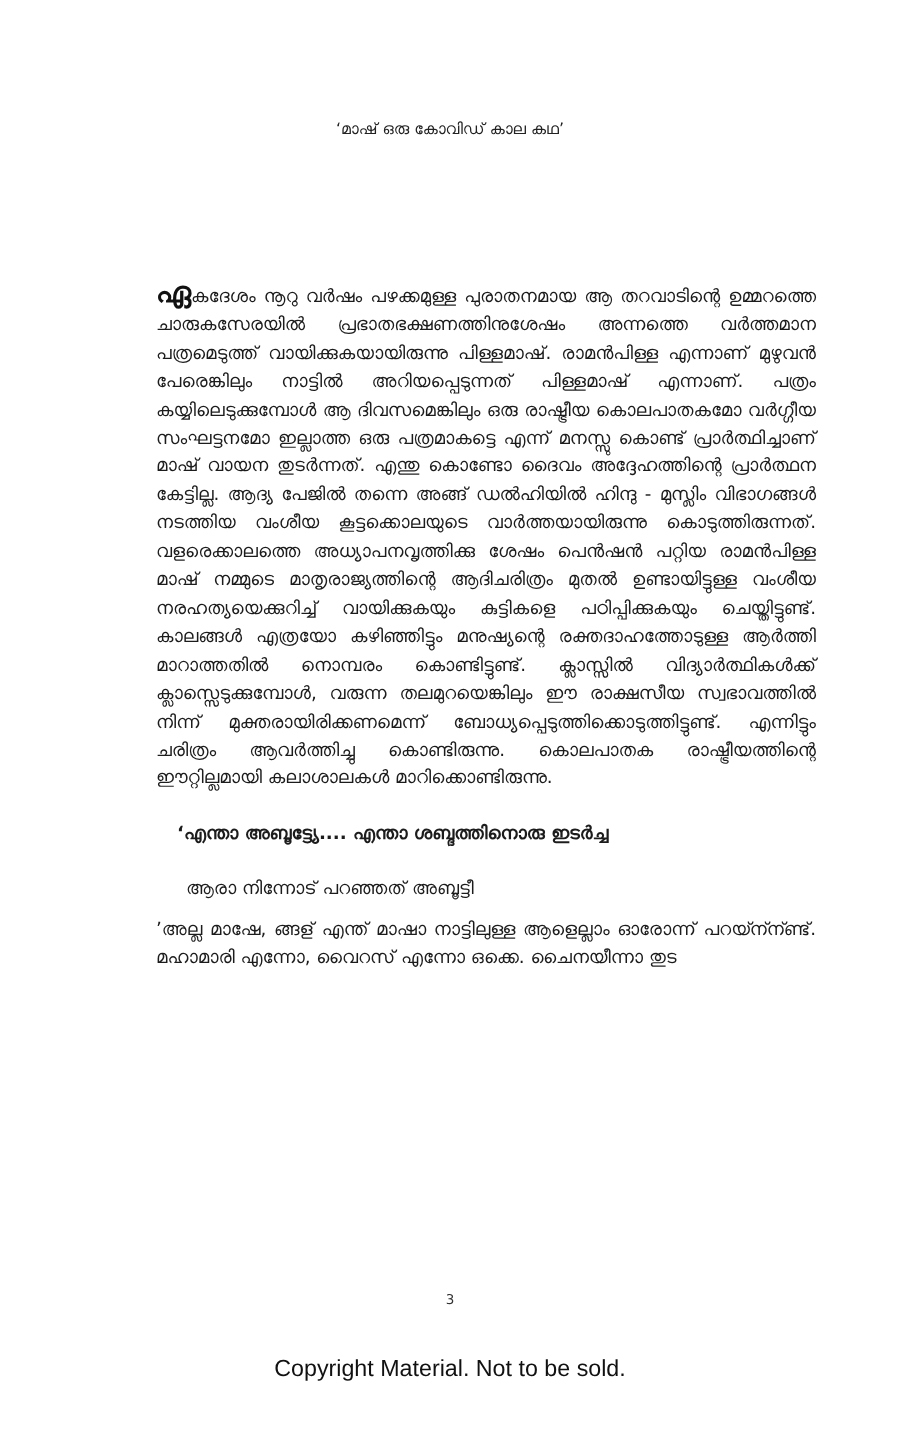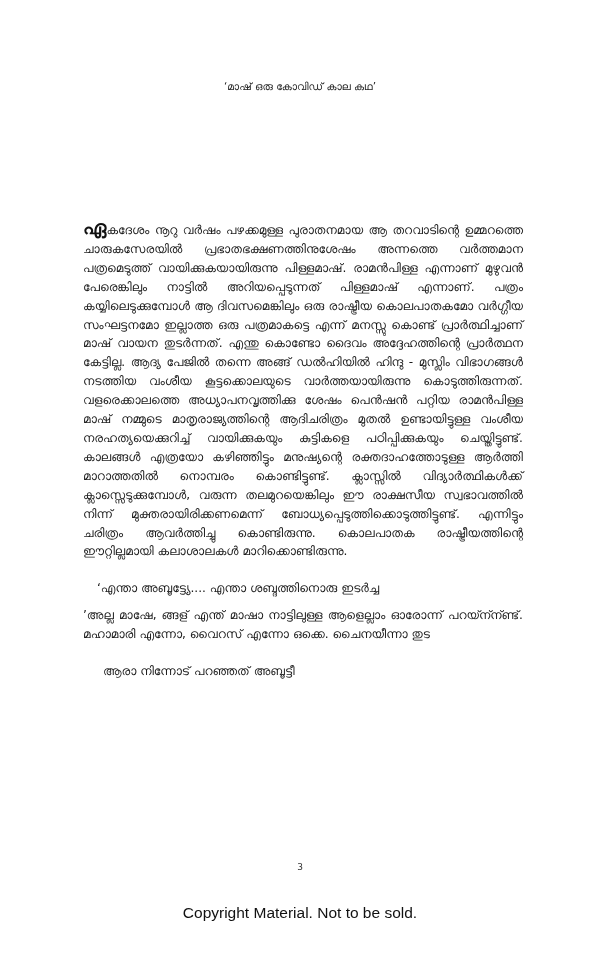--- a/index.html
+++ b/index.html
@@ -24,38 +24,38 @@
     position: absolute;
     top: 80px;
     left: 0;
     width: 600px;
     text-align: center;
     font-size: 10.5px;
     color: #222;
   }
   .body-text {
     position: absolute;
-    left: 83px;
+    left: 104px;
     top: 188px;
     width: 440px;
     font-size: 12.2px;
     line-height: 18.9px;
     text-align: justify;
     color: #1c1c1c;
-    margin-top: 32px;
   }
   .para {
     margin: 0;
     padding: 0;
   }
   .para + .para {
     margin-top: 18px;
   }
   .indent {
     text-indent: 14px;
+    font-weight: bold;
   }
   .indent-large {
     text-indent: 20px;
   }
   .tight-top {
     margin-top: 8px !important;
   }
   .drop-cap {
     font-weight: bold;
     font-size: 19px;
@@ -90,22 +90,22 @@
   <div class="chapter-title">‘മാഷ്  ഒരു കോവിഡ് കാല കഥ’</div>
 
   <div class="body-text">
     <p class="para"><span class="drop-cap">ഏ</span><span>കദേശം നൂറു വര്‍ഷം പഴക്കമുള്ള പുരാതനമായ ആ തറവാടിന്റെ ഉമ്മറത്തെ ചാരുകസേരയില്‍ പ്രഭാതഭക്ഷണത്തിനുശേഷം അന്നത്തെ വര്‍ത്തമാന പത്രമെടുത്ത് വായിക്കുകയായിരുന്നു പിള്ളമാഷ്. രാമന്‍പിള്ള എന്നാണ് മുഴുവന്‍ പേരെങ്കിലും നാട്ടില്‍ അറിയപ്പെടുന്നത് പിള്ളമാഷ് എന്നാണ്. പത്രം കയ്യിലെടുക്കുമ്പോള്‍ ആ ദിവസമെങ്കിലും ഒരു രാഷ്ട്രീയ കൊലപാതകമോ വര്‍ഗ്ഗീയ    സംഘട്ടനമോ ഇല്ലാത്ത ഒരു പത്രമാകട്ടെ എന്ന് മനസ്സു കൊണ്ട് പ്രാര്‍ത്ഥിച്ചാണ് മാഷ്    വായന തുടര്‍ന്നത്. എന്തു കൊണ്ടോ ദൈവം അദ്ദേഹത്തിന്റെ പ്രാര്‍ത്ഥന കേട്ടില്ല. ആദ്യ പേജില്‍ തന്നെ അങ്ങ് ഡല്‍ഹിയില്‍ ഹിന്ദു - മുസ്ലിം വിഭാഗങ്ങള്‍ നടത്തിയ വംശീയ കൂട്ടക്കൊലയുടെ വാര്‍ത്തയായിരുന്നു കൊടുത്തിരുന്നത്. വളരെക്കാലത്തെ അധ്യാപനവൃത്തിക്കു ശേഷം പെന്‍ഷന്‍ പറ്റിയ രാമന്‍പിള്ള മാഷ് നമ്മുടെ മാതൃരാജ്യത്തിന്റെ     ആദിചരിത്രം മുതല്‍ ഉണ്ടായിട്ടുള്ള വംശീയ നരഹത്യയെക്കുറിച്ച് വായിക്കുകയും       കുട്ടികളെ പഠിപ്പിക്കുകയും ചെയ്തിട്ടുണ്ട്. കാലങ്ങള്‍ എത്രയോ കഴിഞ്ഞിട്ടും മനുഷ്യന്റെ രക്തദാഹത്തോടുള്ള ആര്‍ത്തി മാറാത്തതില്‍ നൊമ്പരം കൊണ്ടിട്ടുണ്ട്. ക്ലാസ്സില്‍ വിദ്യാര്‍ത്ഥികള്‍ക്ക് ക്ലാസ്സെടുക്കുമ്പോള്‍, വരുന്ന തലമുറയെങ്കിലും ഈ രാക്ഷസീയ സ്വഭാവത്തില്‍ നിന്ന് മുക്തരായിരിക്കണമെന്ന് ബോധ്യപ്പെടുത്തിക്കൊടുത്തിട്ടുണ്ട്. എന്നിട്ടും ചരിത്രം ആവര്‍ത്തിച്ചു കൊണ്ടിരുന്നു. കൊലപാതക രാഷ്ട്രീയത്തിന്റെ ഈറ്റില്ലമായി കലാശാലകള്‍ മാറിക്കൊണ്ടിരുന്നു.</span></p>
 
 
 
     <p class="para indent">‘എന്താ അബൂട്ട്യേ.... എന്താ ശബ്ദത്തിനൊരു ഇടര്‍ച്ച</p>
 
 
+    <p class="para indent-large">ആരാ നിന്നോട് പറഞ്ഞത് അബൂട്ടീ</p>
+
     <p class="para tight-top">’അല്ല മാഷേ, ങ്ങള് എന്ത് മാഷാ നാട്ടിലുള്ള ആളെല്ലാം ഓരോന്ന് പറയ്ന്ന്ണ്ട്. മഹാമാരി എന്നോ, വൈറസ് എന്നോ ഒക്കെ. ചൈനയീന്നാ തുട</p>
-
-    <p class="para indent-large">ആരാ നിന്നോട് പറഞ്ഞത് അബൂട്ടീ</p>
   </div>
 
   <div class="page-number">3</div>
 
   <div class="copyright">Copyright Material. Not to be sold.</div>
 
 </div>
 
 </body></html>

